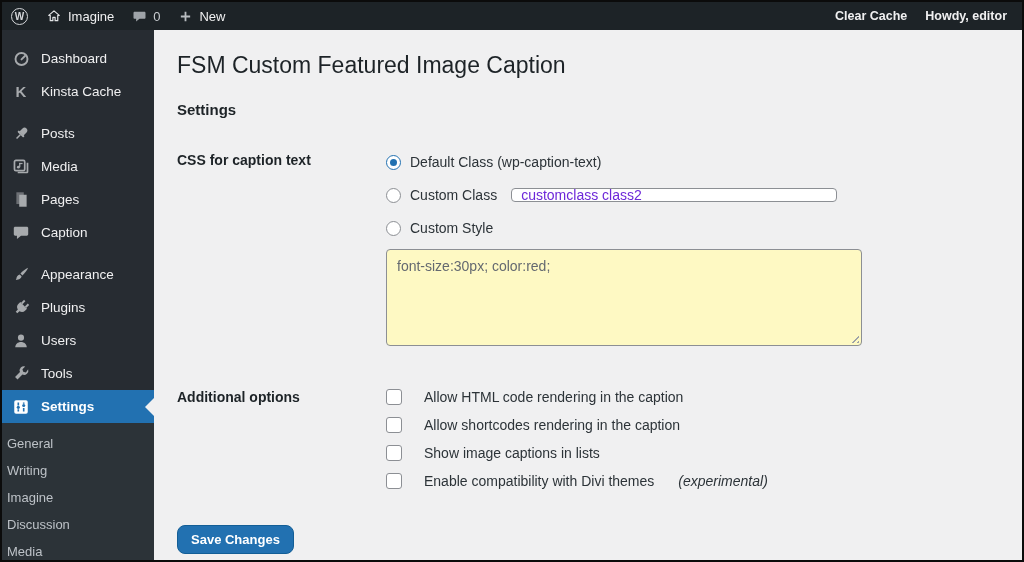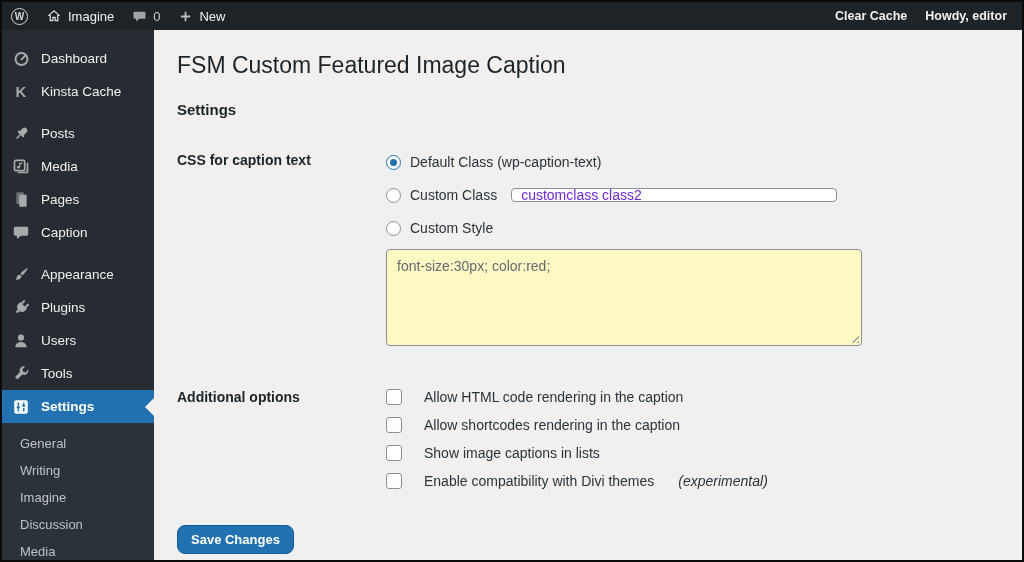--- a/index.html
+++ b/index.html
@@ -44,21 +44,21 @@
   .menu-item.sep { margin-top:9px; }
   .menu-item.active { background:#2271b1; color:#fff; font-weight:bold; }
   .menu-item.active::after {
     content:""; position:absolute; right:0; top:50%; transform:translateY(-50%);
     border-top:9px solid transparent; border-bottom:9px solid transparent;
     border-right:9px solid #f0f0f1;
   }
   .kinsta-k { font-weight:bold; font-size:15px; color:#a7aaad; }
   .submenu { background:#2c3338; padding:7px 0 12px; }
   .submenu-item {
-    height:27px; display:flex; align-items:center; padding-left:18px;
+    height:27px; display:flex; align-items:center; padding-left:5px;
     color:#bdc2c7; font-size:13px; cursor:pointer;
   }
 
   
   .content {
     position:absolute; top:28px; left:152px; right:0; bottom:0;
     background:#f0f0f1; color:#1d2327; overflow:hidden;
   }
   .page-title { margin:22px 0 0 23px; font-size:23px; font-weight:400; color:#1d2327; }
   .section-title { margin:22px 0 0 23px; font-size:15px; font-weight:bold; }

